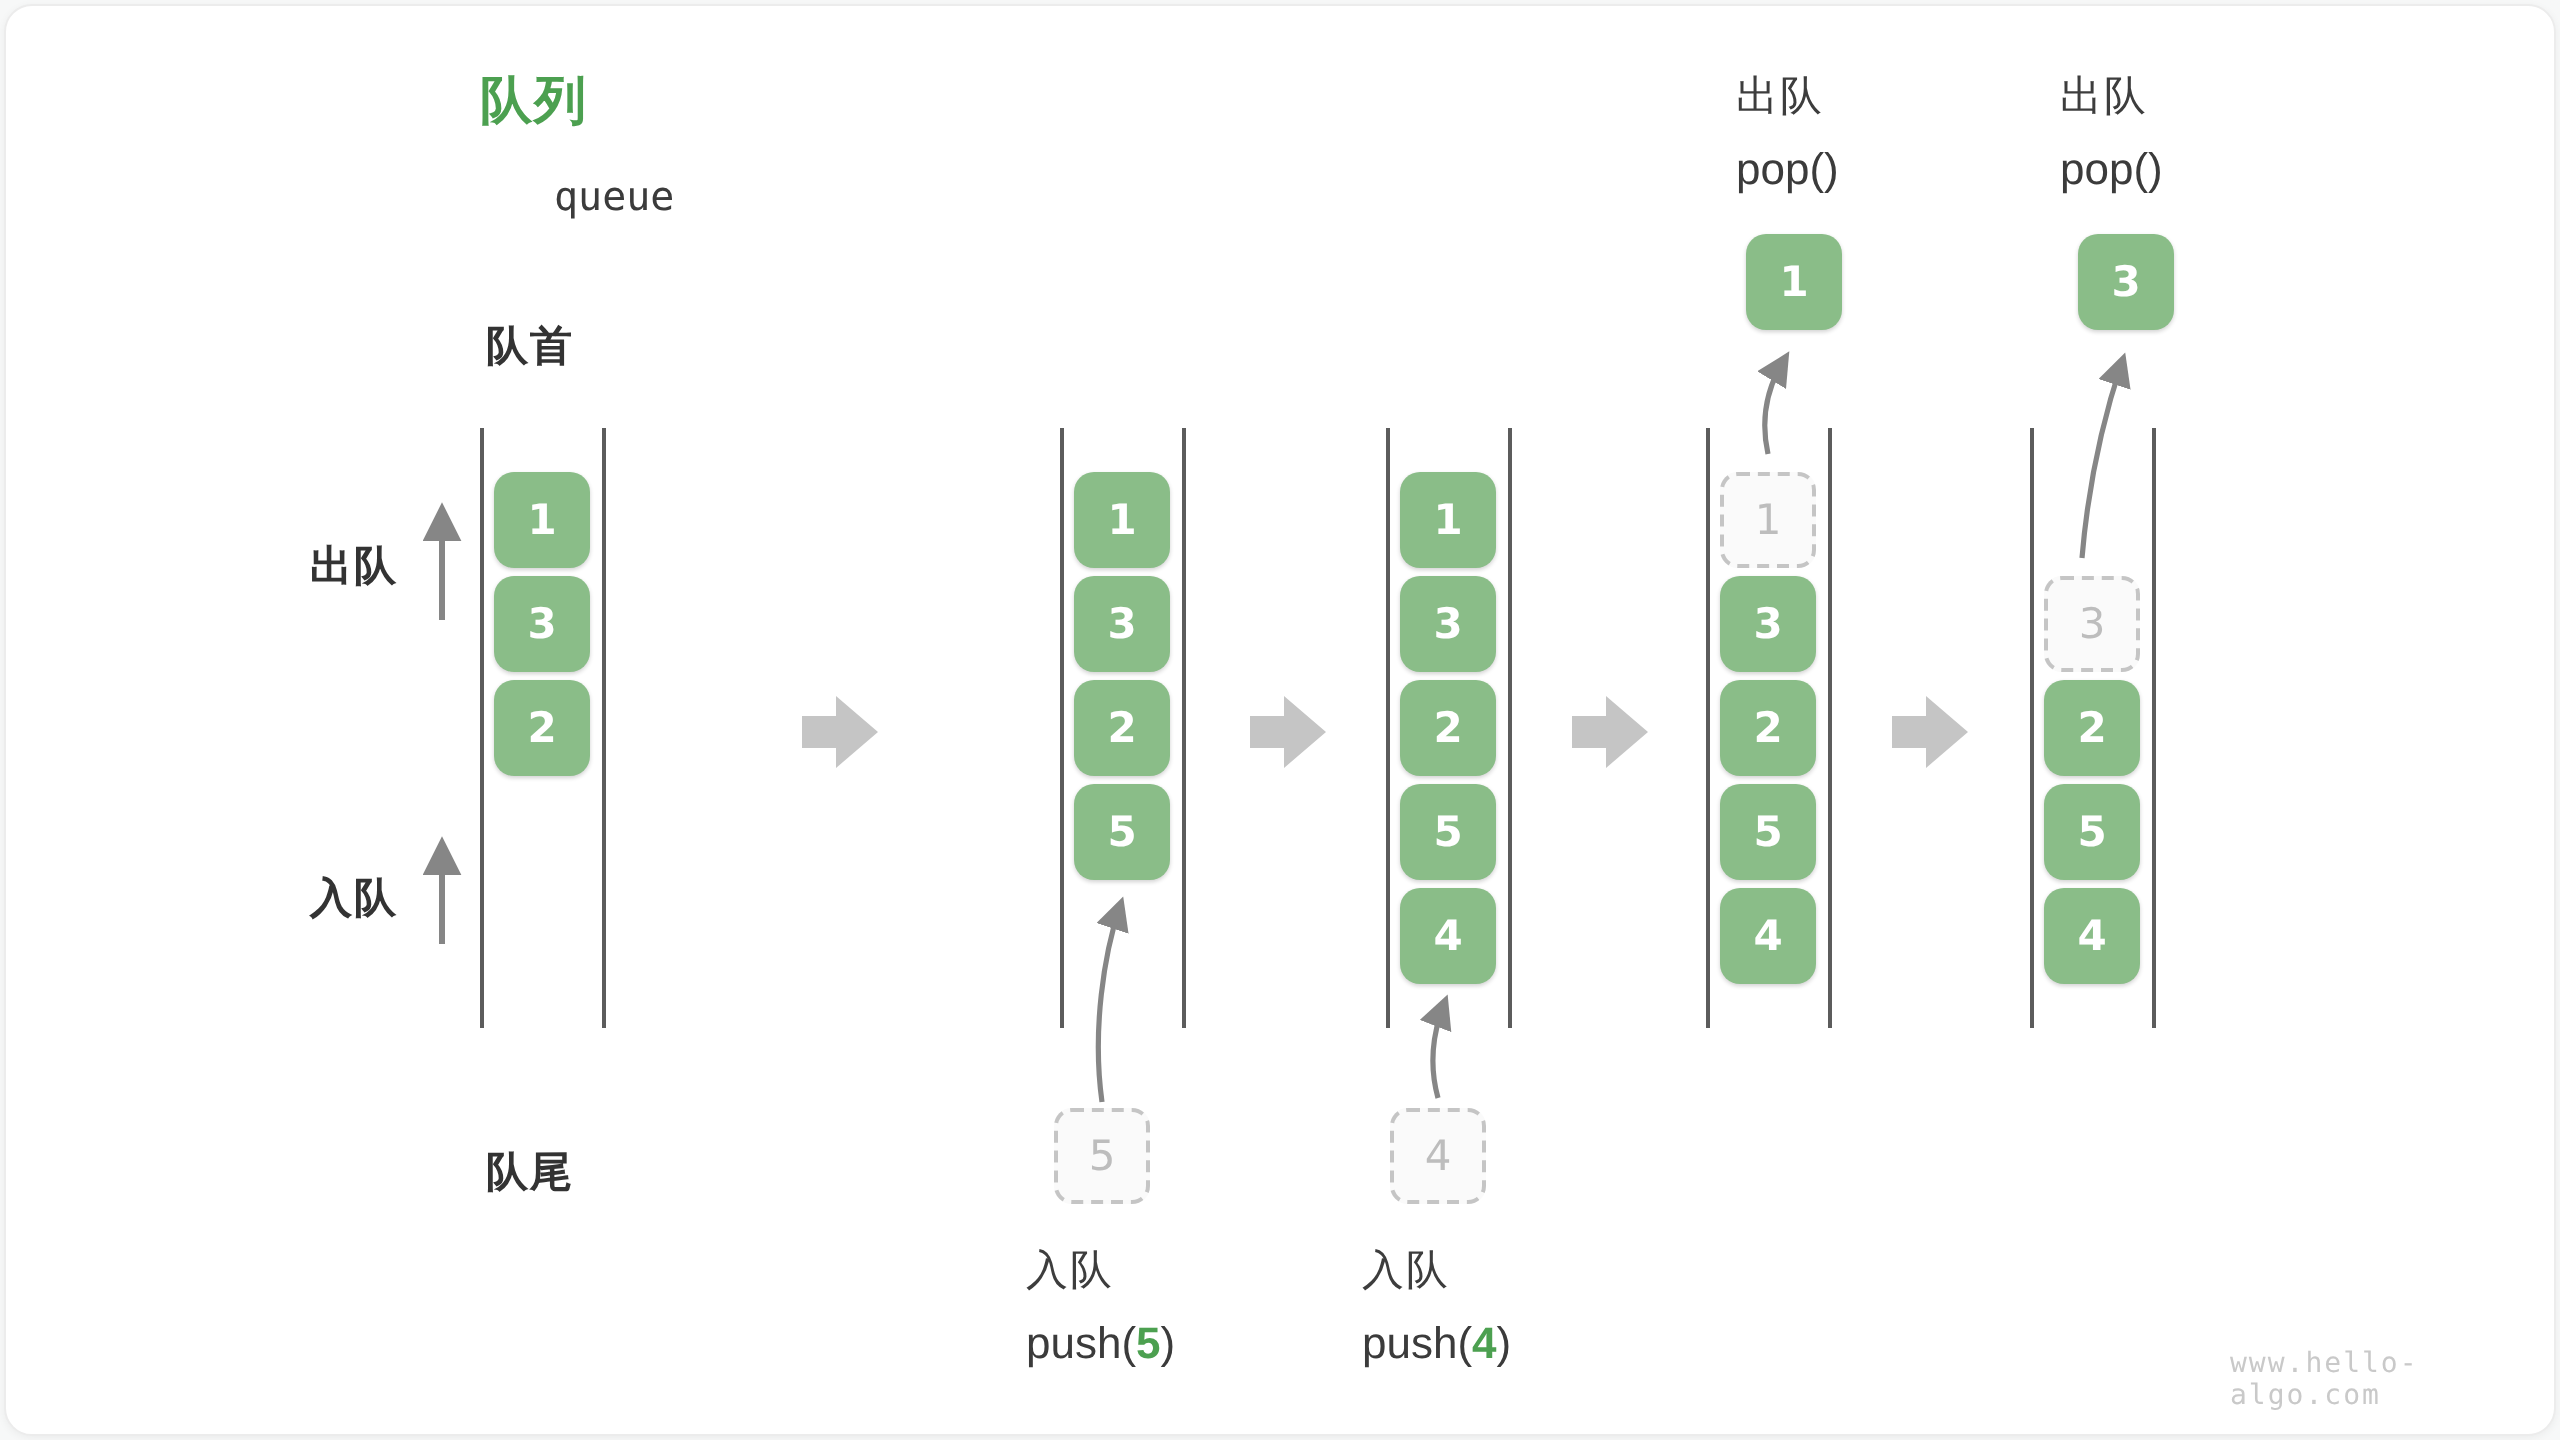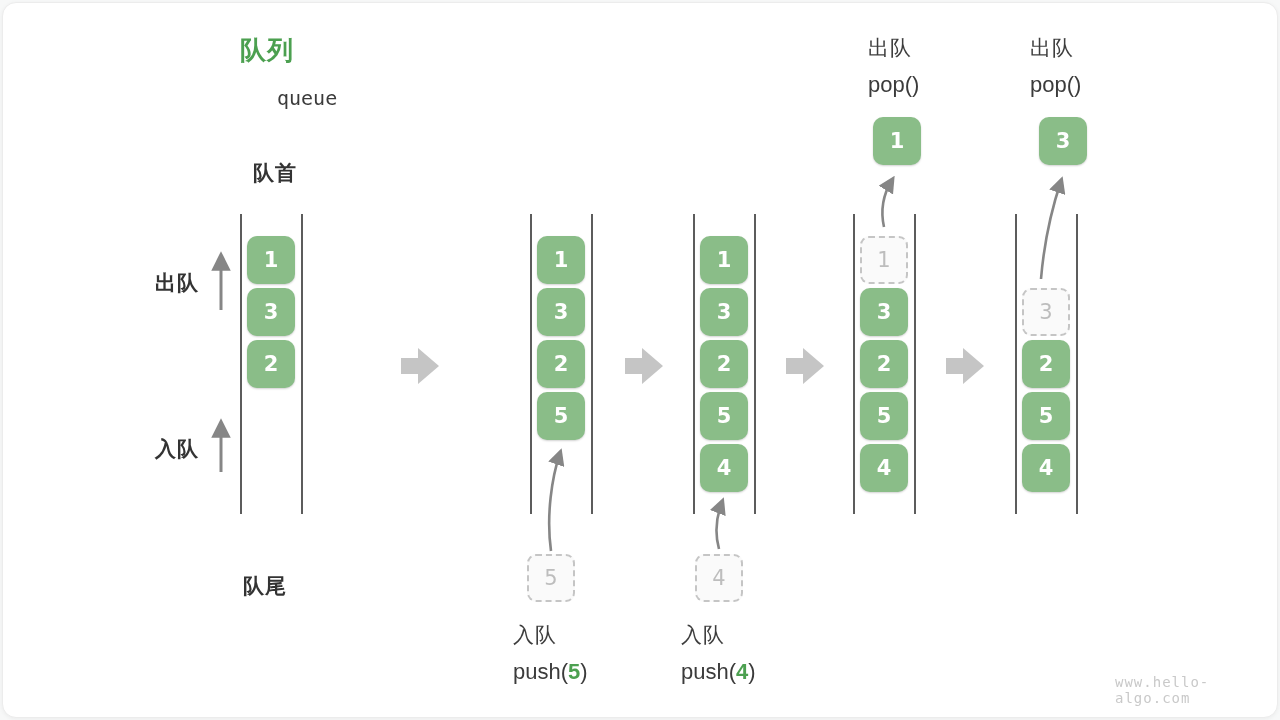--- a/index.html
+++ b/index.html
@@ -38,21 +38,21 @@
     letter-spacing:1px;
   }
   .subtitle{
     left:233px;top:83px;
     font-family:"DejaVu Sans Mono","Liberation Mono",monospace;
     font-size:20px;color:var(--dark-text);margin-left:41px;
   }
   .zh-bold{
     font-size:21px;font-weight:700;color:#333333;letter-spacing:1px;
   }
-  .front-label{left:250px;top:156px;}
+  .front-label{left:240px;top:156px;}
   .rear-label{left:240px;top:569px;}
   .dequeue-label{left:152px;top:266px;}
   .enqueue-label{left:152px;top:432px;}
   .op{position:absolute;}
   .op-zh{
     font-size:21px;color:#3d3d3d;letter-spacing:1px;margin-bottom:10px;
   }
   .op-code{
     font-family:Liberation Sans, sans-serif;
     font-size:22px;color:var(--dark-text);

